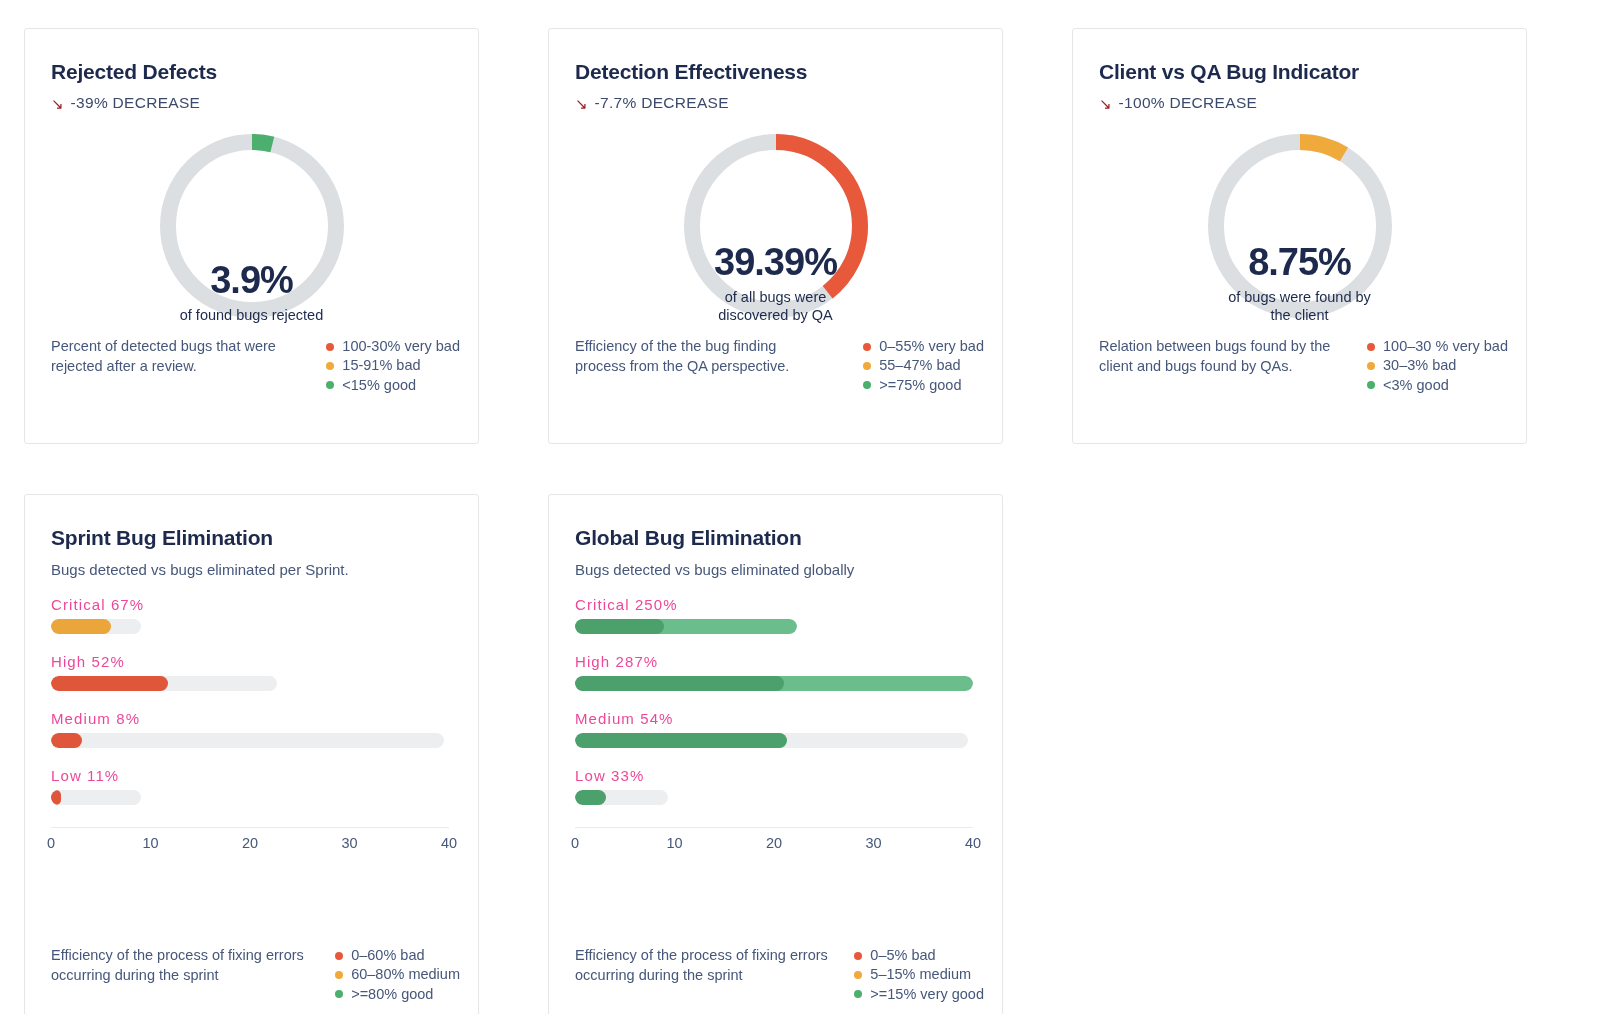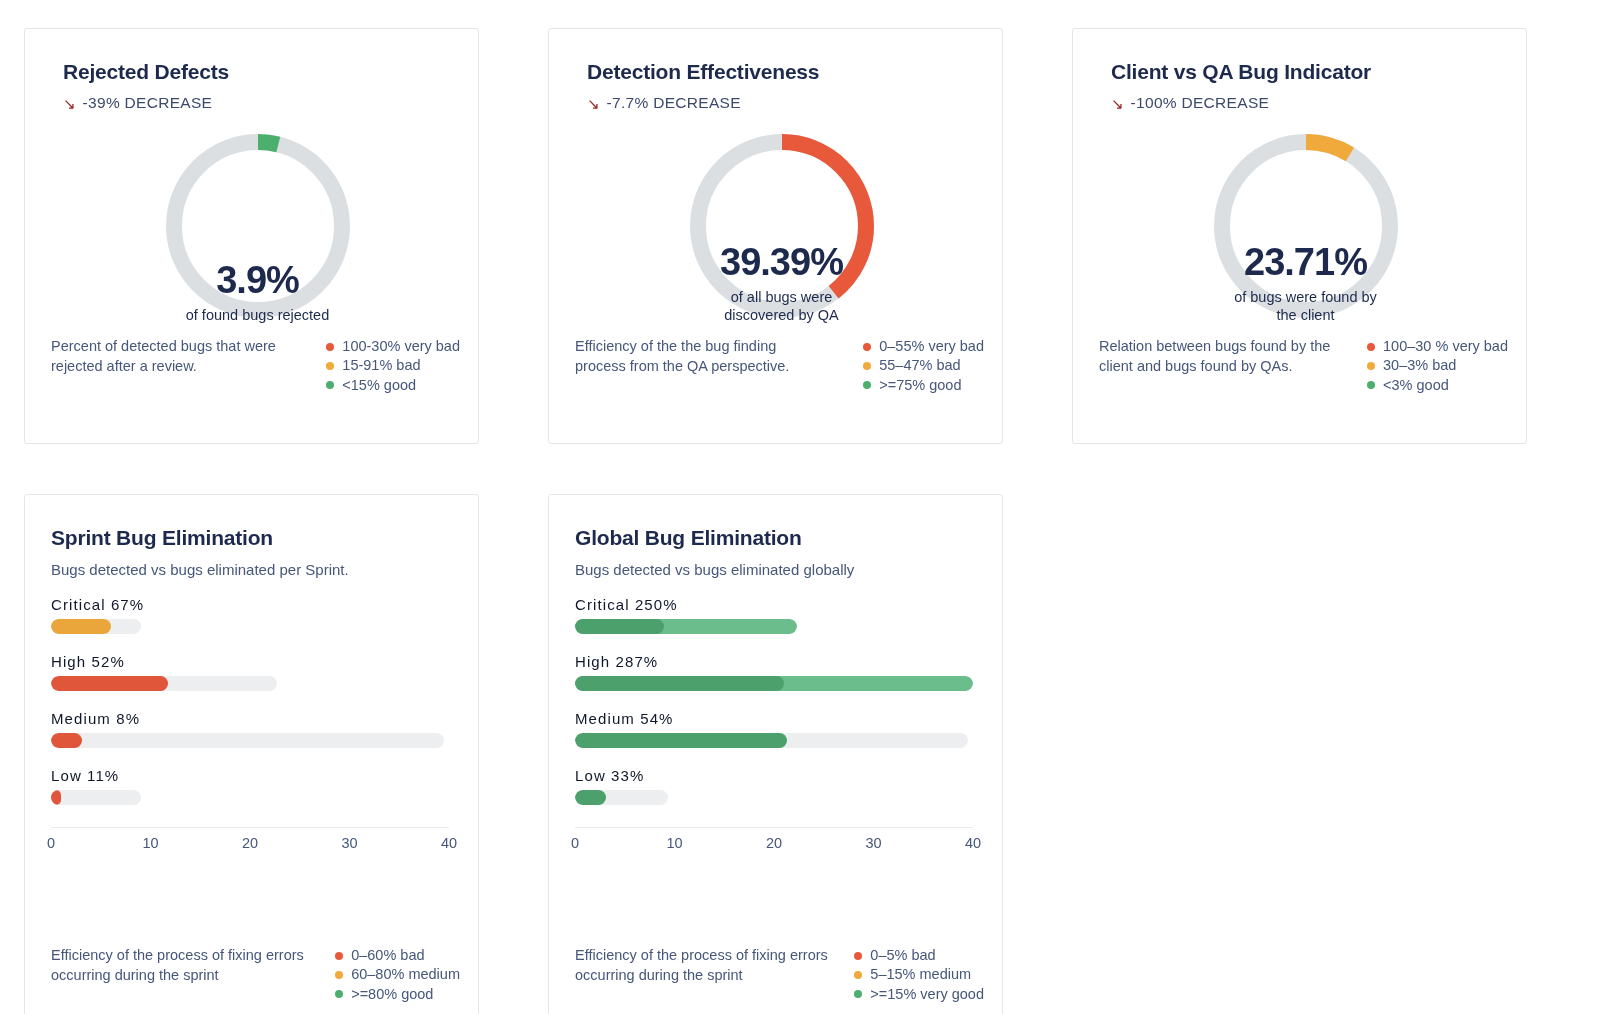--- a/index.html
+++ b/index.html
@@ -19,21 +19,21 @@
     gap: 69px;
     margin-bottom: 50px;
   }
   .card {
     background: #ffffff;
     border: 1px solid #e4e6e9;
     border-radius: 3px;
     width: 455px;
     position: relative;
   }
-  .card.donut-card { height: 416px; padding: 30px 26px 0 38px; }
+  .card.donut-card { height: 416px; padding: 30px 26px 0 26px; }
   .card.bars-card { height: 541px; padding: 30px 26px 0 26px; }
 
   .card-title {
     font-size: 21px;
     font-weight: bold;
     color: #1d2a4d;
     letter-spacing: -0.2px;
     line-height: 1.2;
   }
   .delta-row {
@@ -124,21 +124,21 @@
   
   .bars-sub {
     margin-top: 11px;
     font-size: 15px;
     color: #46577a;
   }
   .bars-area { margin-top: 18px; }
   .bar-block { margin-bottom: 19px; }
   .bar-label {
     font-size: 15px;
-    color: #0f172a;
+    color: #ec4899;
     letter-spacing: 1.1px;
     margin-bottom: 6px;
   }
   .bar-track {
     height: 15px;
     border-radius: 8px;
     background: #eceef0;
     position: relative;
     overflow: hidden;
   }
@@ -251,21 +251,21 @@
           <span class="delta-arrow">↘</span>
           <span class="delta-text">-100% DECREASE</span>
         </div>
         <div class="donut-wrap">
           <div class="donut">
             <svg width="196" height="196" viewBox="0 0 196 196">
               <circle cx="98" cy="98" r="84" fill="none" stroke="#dcdfe2" stroke-width="16"></circle>
               <circle cx="98" cy="98" r="84" fill="none" stroke="#f0a93b" stroke-width="16" stroke-dasharray="46.18 527.79"></circle>
             </svg>
             <div class="donut-center">
-              <div class="donut-value">23.71%</div>
+              <div class="donut-value">8.75%</div>
               <div class="donut-sub">of bugs were found by the client</div>
             </div>
           </div>
         </div>
         <div class="card-footer">
           <div class="footer-desc">Relation between bugs found by the client and bugs found by QAs.</div>
           <ul class="legend">
             <li>
               <span class="dot" style="background: rgb(232, 89, 60);"></span>
               <span>100–30 % very bad</span>

